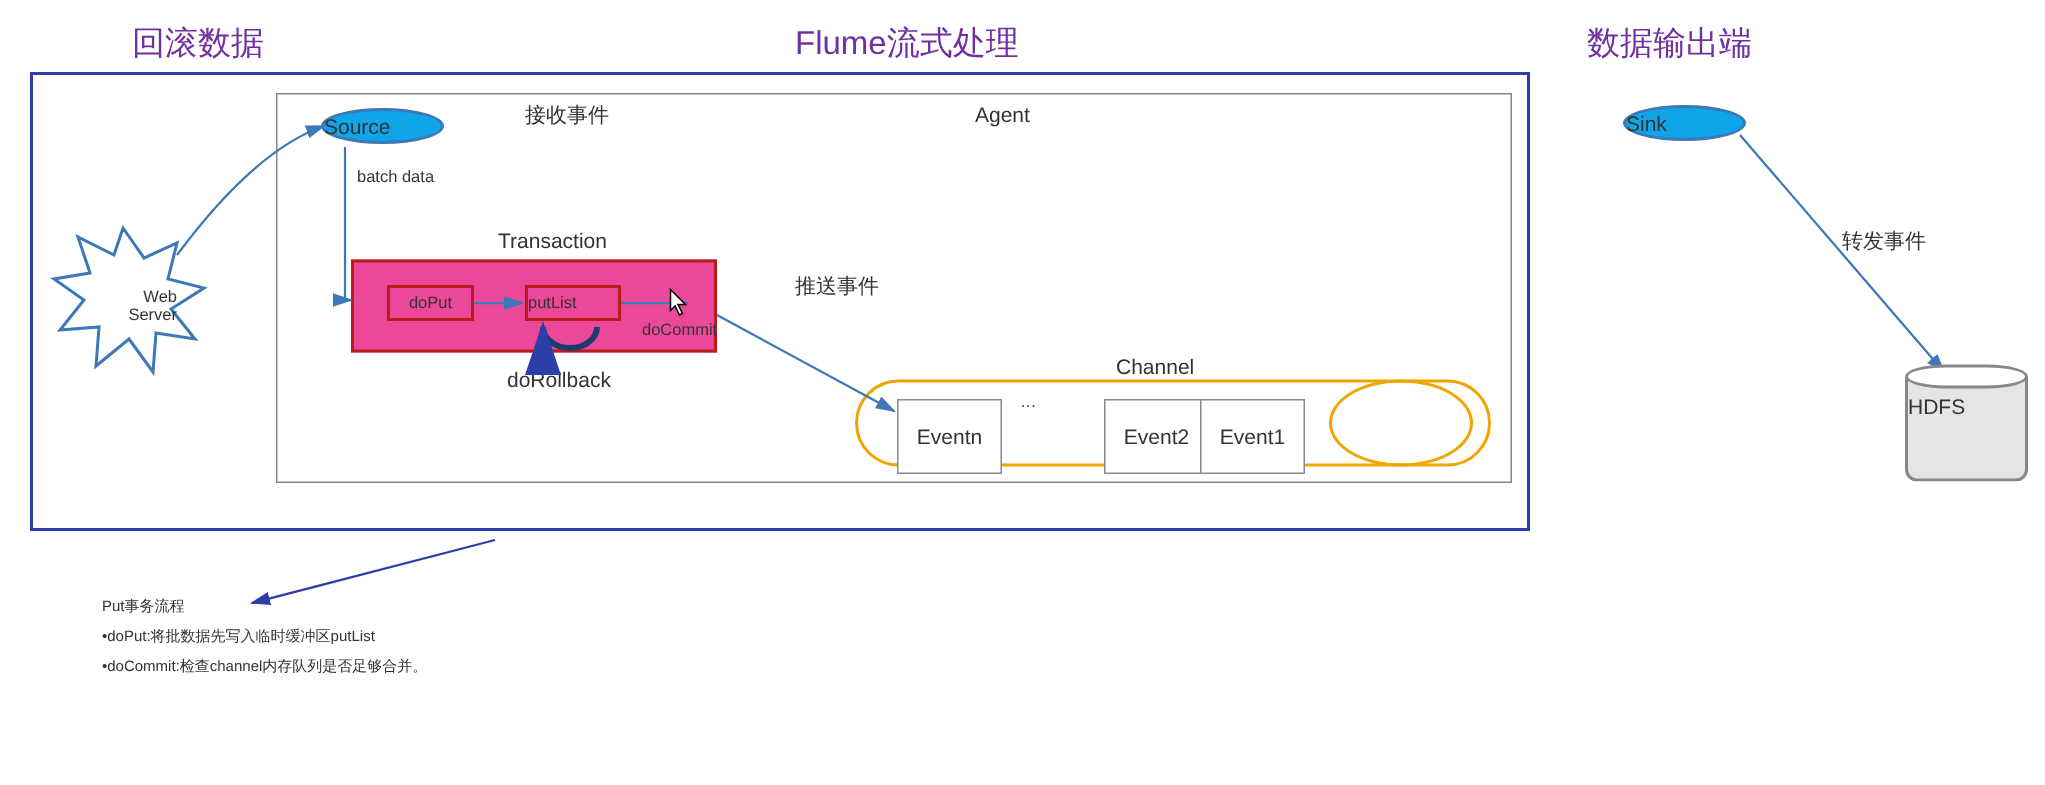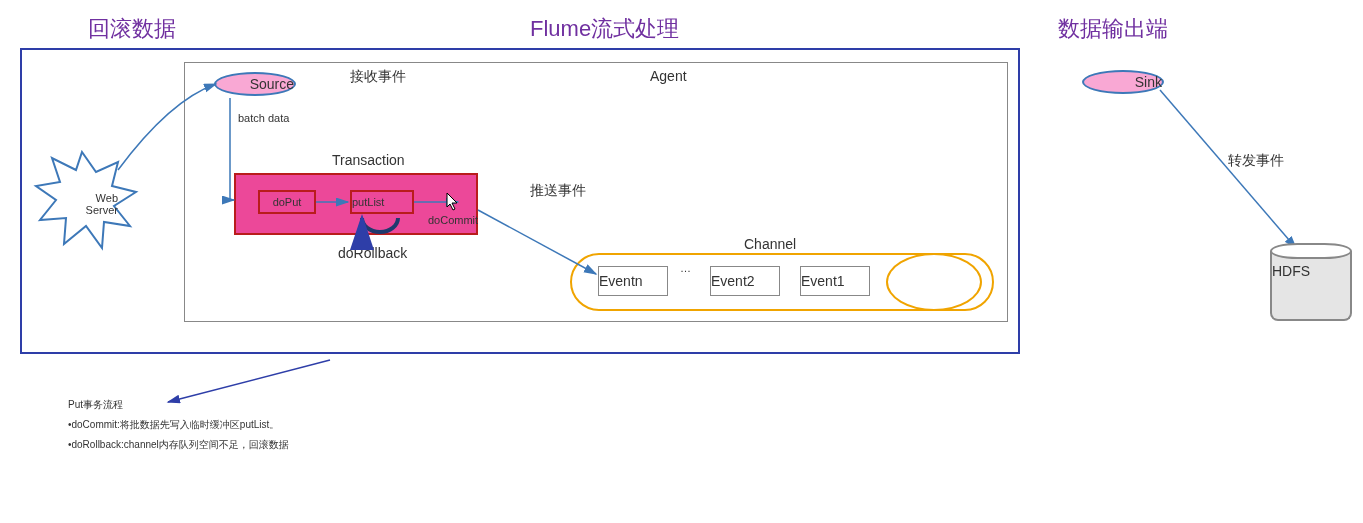--- a/index.html
+++ b/index.html
@@ -1,24 +1,24 @@
 <!DOCTYPE html>
 <html><head>
 <meta charset="utf-8">
 <style>
   body{margin:0;font-family:"Microsoft YaHei",Arial,sans-serif;font-size:14px;color:#333;background:#fff;width:1363px;height:523px;position:relative}
   .abs{position:absolute}
   .hdr{font-size:22px;color:#7030a0}
   .outer{border:2px solid #2e3ea8;width:996px;height:302px;left:20px;top:48px}
   .agent{border:1px solid #888;width:822px;height:258px;left:184px;top:62px}
-  .ellipse{border:2px solid #3d78b8;border-radius:50%;background:#f9a8d4;text-align:right;padding:2px 0}
+  .ellipse{border:2px solid #3d78b8;border-radius:50%;background:#0ea5e9;text-align:left;padding:2px 0}
   .txbox{border:2px solid #b91c1c;background:#ec4899}
   .small{font-size:11px}
   .chan{border:2px solid #f0a400;border-radius:40px;width:420px;height:54px;left:570px;top:253px}
-  .evt{border:1px solid #888;background:#fff;padding:6px 0;width:68px}
+  .evt{border:1px solid #888;background:#fff;text-align:center;padding:16px 0;width:68px}
   .hdfs{border:2px solid #888;border-radius:50%/12px;width:78px;height:12px;left:1270px;top:243px;background:#fff}
   .hdfscyl{border:2px solid #888;border-top:none;border-radius:0 0 8px 8px;width:78px;height:56px;left:1270px;top:251px;background:#e5e5e5;padding-top:12px}
   .notes{left:68px;top:395px;font-size:10px;line-height:2}
   svg{position:absolute;left:0;top:0;pointer-events:none}
 </style>
 </head>
 <body>
 
 <div class="abs hdr" style="left:88px;top:14px">回滚数据</div>
 <div class="abs hdr" style="left:530px;top:14px">Flume流式处理</div>
@@ -40,21 +40,21 @@
 <div class="abs txbox small" style="left:258px;top:190px;width:54px;text-align:center;padding:4px 0">doPut</div>
 <div class="abs txbox small" style="left:350px;top:190px;width:60px;text-align:left;padding:4px 0">putList</div>
 <div class="abs small" style="left:428px;top:214px">doCommit</div>
 <div class="abs" style="left:338px;top:245px">doRollback</div>
 <div class="abs" style="left:530px;top:182px">推送事件</div>
 
 <div class="abs" style="left:744px;top:236px">Channel</div>
 <div class="abs chan"></div>
 <div class="abs evt" style="left:598px;top:266px">Eventn</div>
 <div class="abs small" style="left:680px;top:262px">…</div>
-<div class="abs evt" style="left:710px;top:266px">Event2</div>
+<div class="abs evt" style="left:736px;top:266px">Event2</div>
 <div class="abs evt" style="left:800px;top:266px">Event1</div>
 <div class="abs" style="left:886px;top:253px;width:92px;height:54px;border:2px solid #f0a400;border-radius:50%"></div>
 
 <svg width="1363" height="523">
   <defs>
     <marker id="ah" markerWidth="10" markerHeight="10" refX="8" refY="3" orient="auto">
         <path d="M0,0 L9,3 L0,6 Z" fill="#3d78b8"></path>
       </marker>
     <marker id="ah2" markerWidth="10" markerHeight="10" refX="8" refY="3" orient="auto">
         <path d="M0,0 L9,3 L0,6 Z" fill="#2e3ea8"></path>
@@ -82,15 +82,15 @@
   <path d="M447,193 l0,14 l3,-3 l3,6 l2,-1 l-3,-6 l5,0 z" fill="#fff" stroke="#000" stroke-width="1"></path>
 </svg>
 
 <div class="abs small" style="left:62px;top:192px;text-align:right;width:56px"><span>Web</span><br><span>Server</span></div>
 
 <div class="abs hdfscyl">HDFS</div>
 <div class="abs hdfs"></div>
 
 <div class="abs notes">
   <div>Put事务流程</div>
-  <div>•doCommit:将批数据先写入临时缓冲区putList。</div>
-  <div>•doRollback:channel内存队列空间不足，回滚数据</div>
+  <div>•doPut:将批数据先写入临时缓冲区putList</div>
+  <div>•doCommit:检查channel内存队列是否足够合并。</div>
 </div>
 
 </body></html>

